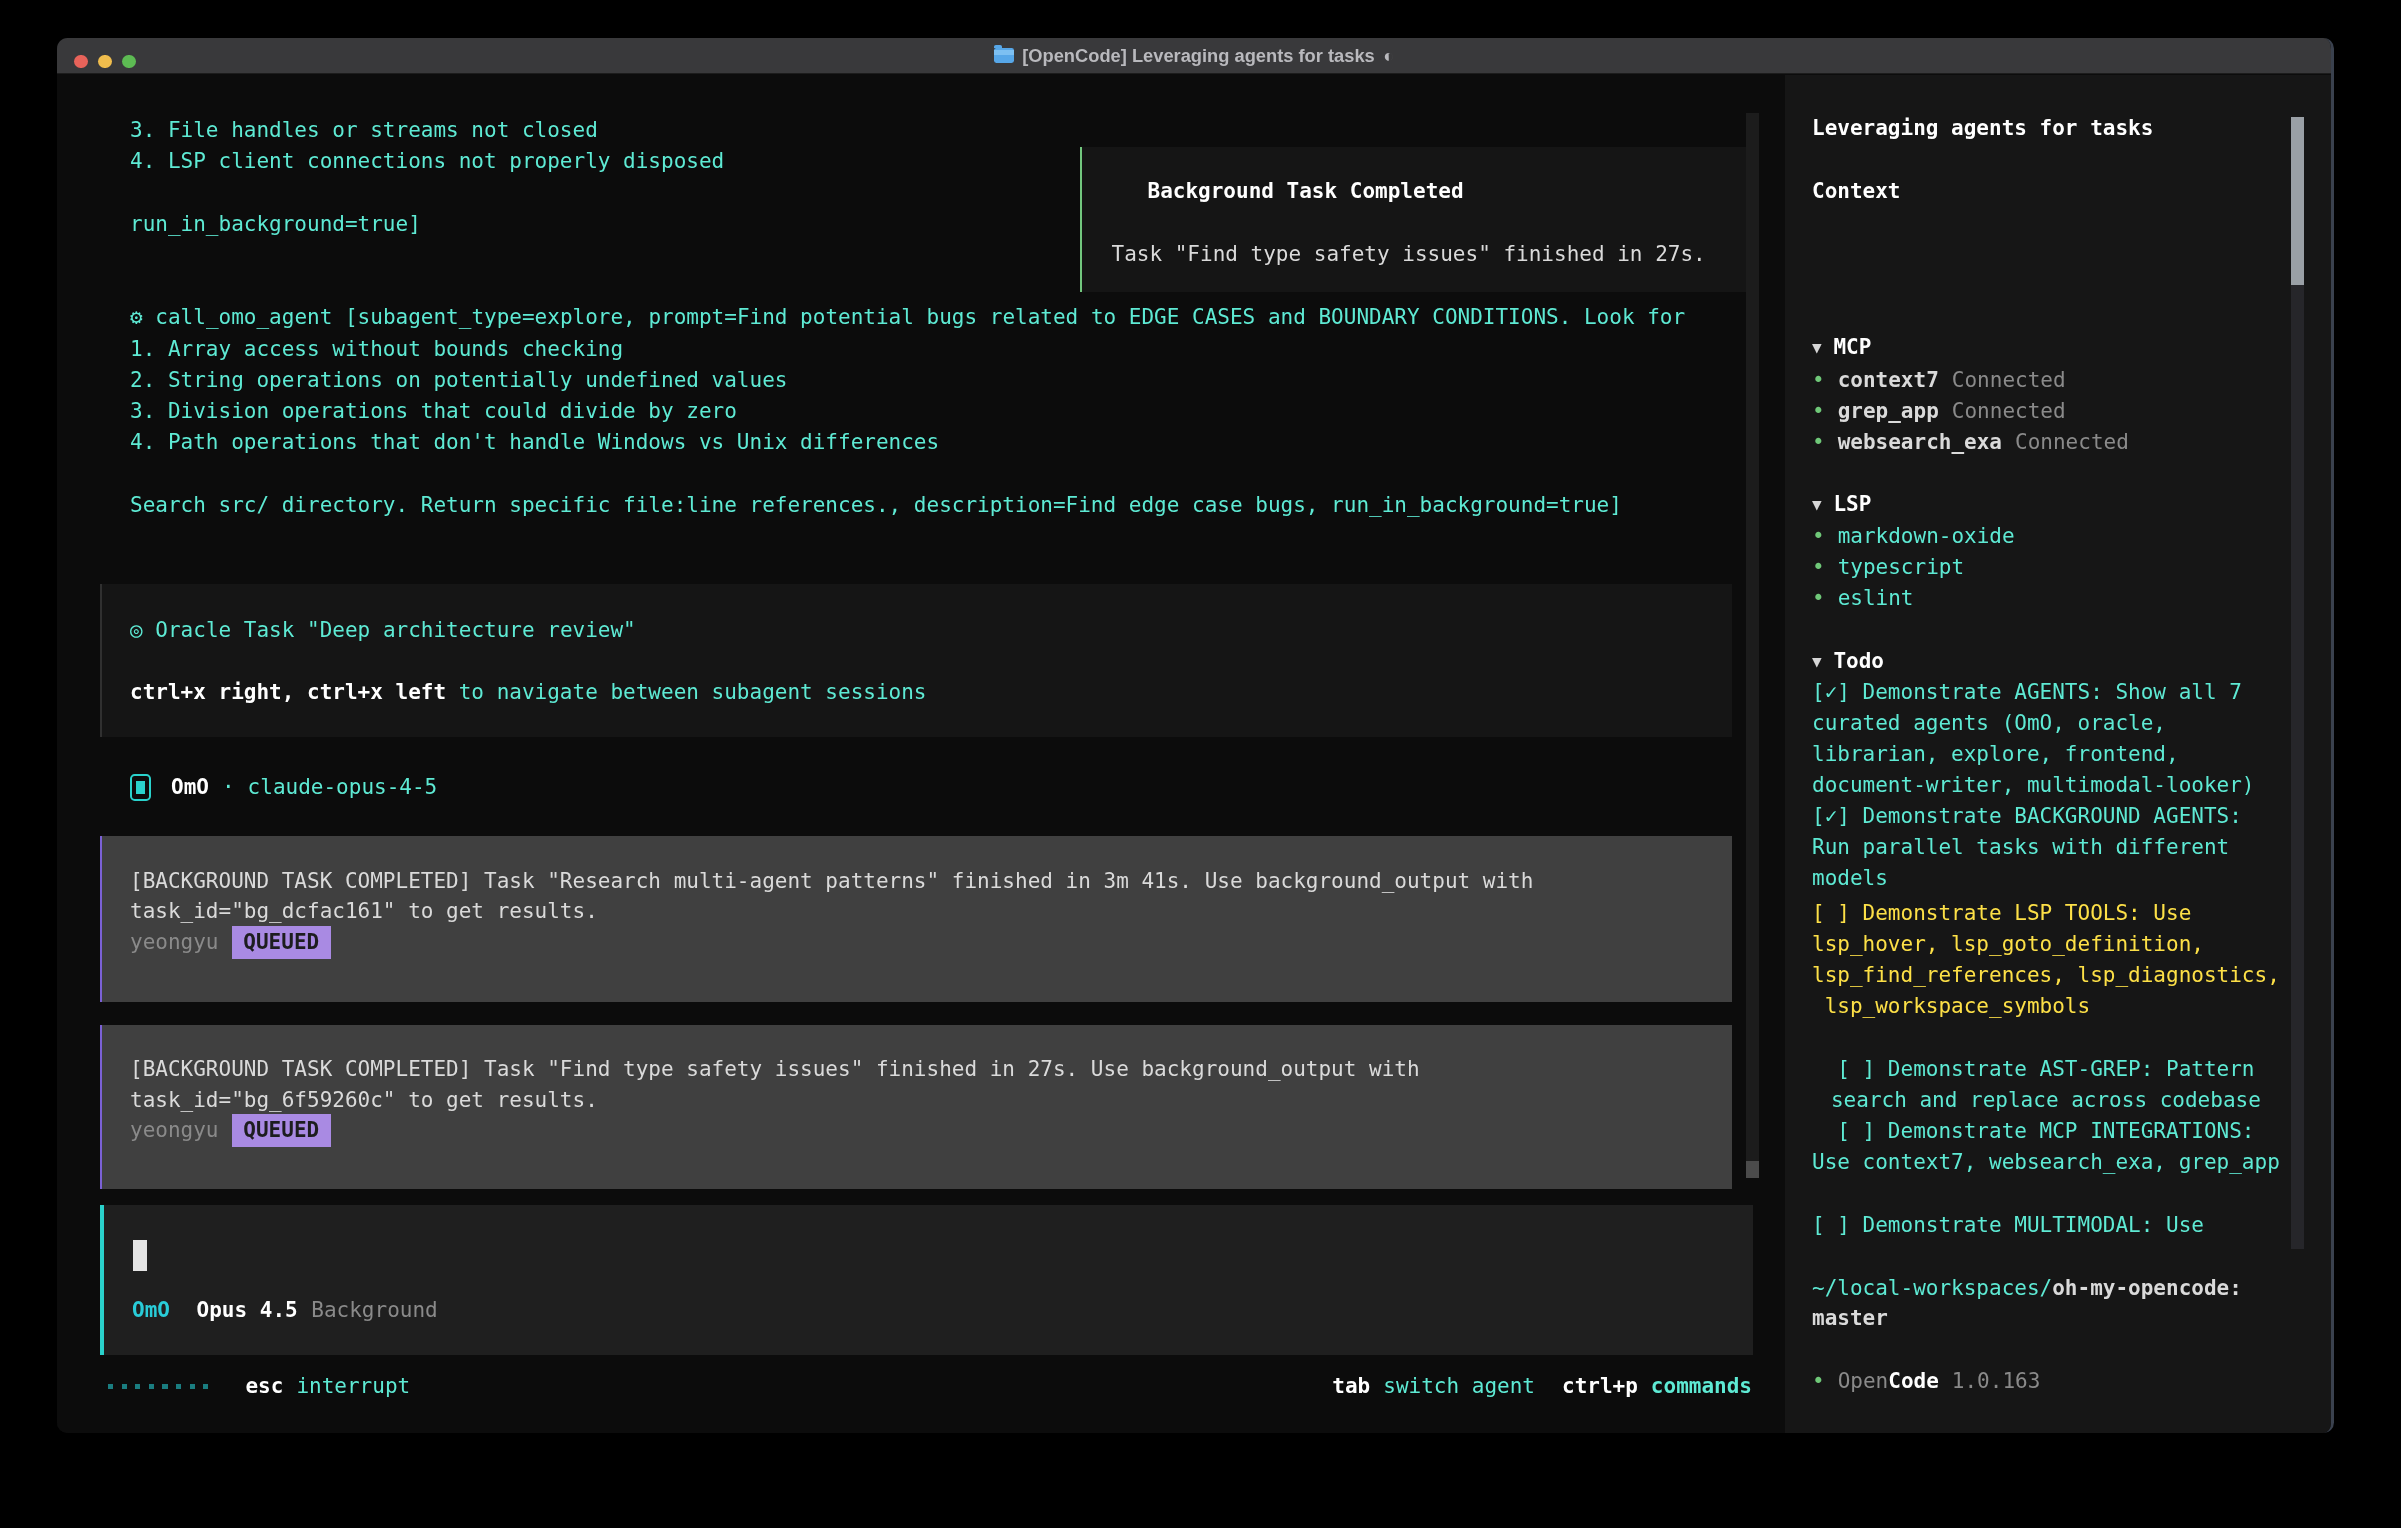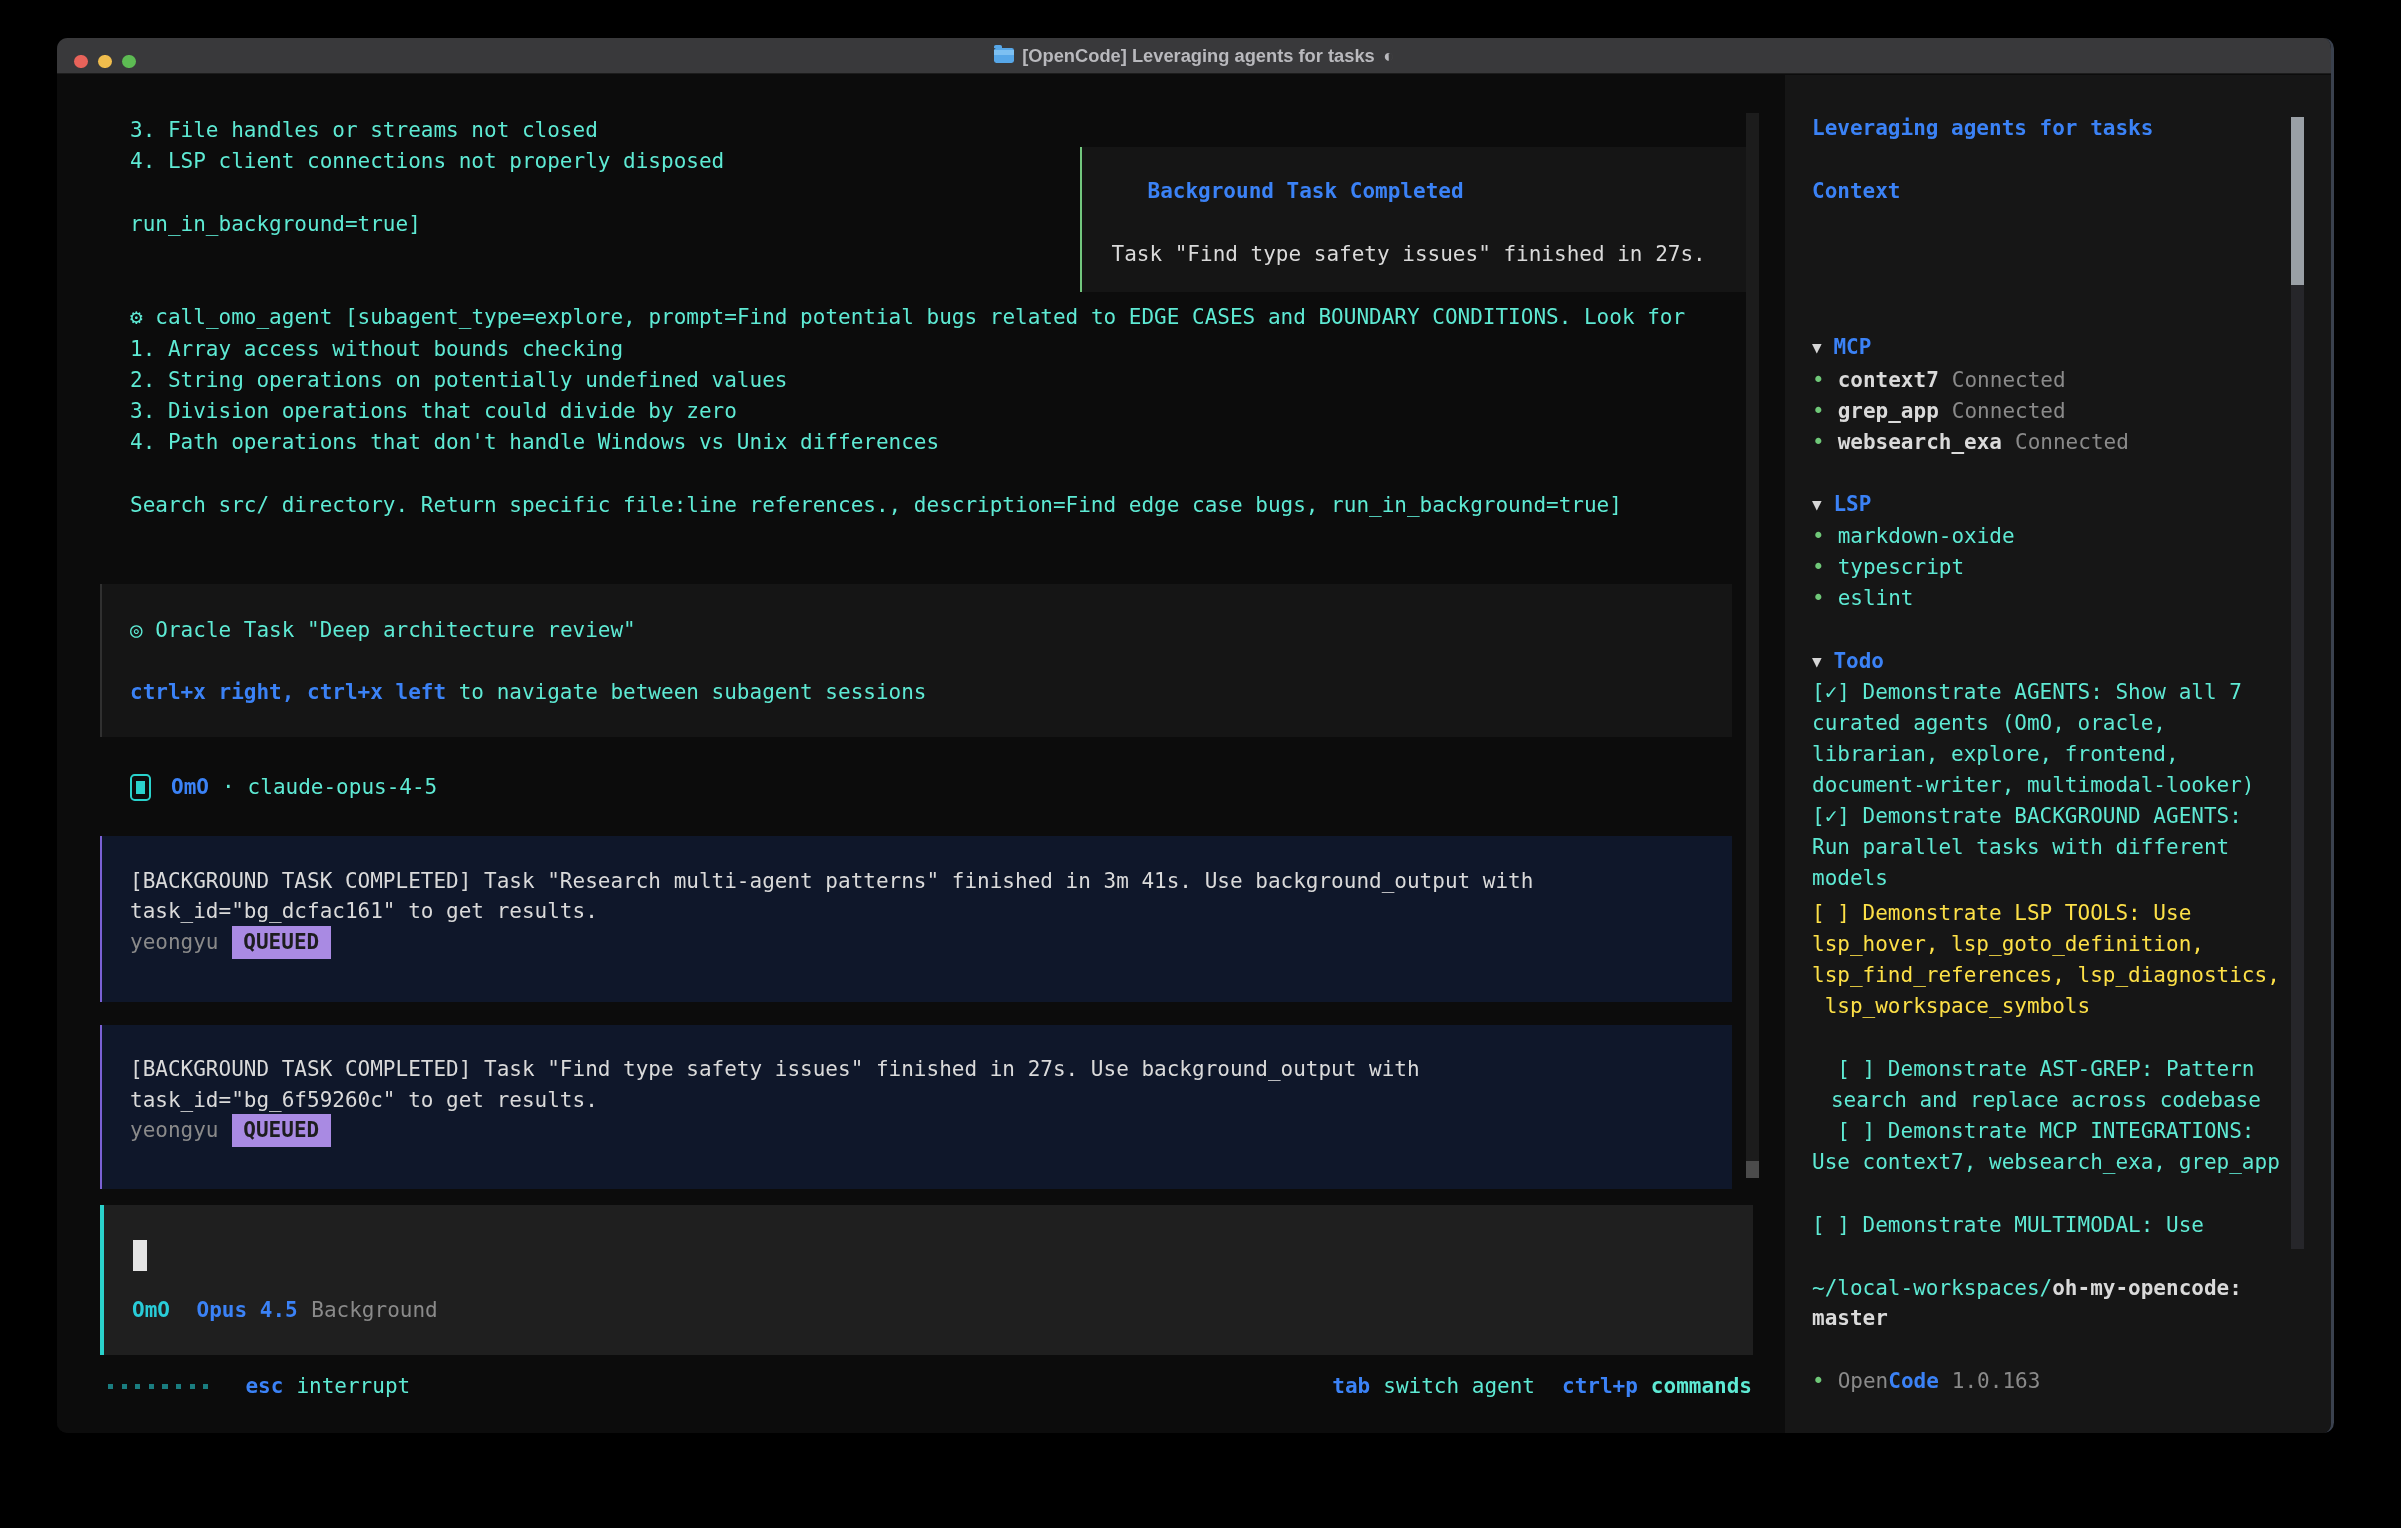--- a/index.html
+++ b/index.html
@@ -13,27 +13,27 @@
   .l-red{background:#e8635a;} .l-yellow{background:#f0bd4d;} .l-green{background:#5dbb53;}
   .titlewrap{position:absolute;left:0;right:0;top:0;height:35px;display:flex;align-items:center;justify-content:center;gap:8.3px;
              font-family:"Liberation Sans",sans-serif;font-weight:bold;font-size:18.3px;color:#b9b9bd;line-height:35px;}
   .foldericon{width:20px;height:15.4px;background:#57a7e8;border-radius:2.4px;position:relative;}
   .foldericon:before{content:"";position:absolute;left:0;top:-3px;width:8.3px;height:3.5px;background:#57a7e8;border-radius:1.8px 1.8px 0 0;}
   .foldericon:after{content:"";position:absolute;left:0;top:1.8px;right:0;height:5.9px;background:#7dc0f2;}
   .content{position:absolute;left:0;top:37px;right:0;bottom:0;}
   .main{position:absolute;left:0;top:0;width:1728px;bottom:0;background:#0c0c0c;}
   .sidebar{position:absolute;left:1728px;top:0;right:0;bottom:0;background:#161616;}
   .abs{position:absolute;}
-  .gray{color:#5eead4;} .white{color:#dadada;} .bold{font-weight:700;} .bw{color:#3b82f6;font-weight:700;}
+  .gray{color:#5eead4;} .white{color:#dadada;} .bold{font-weight:700;} .bw{color:#ffffff;font-weight:700;}
   .dim{color:#8a8a8a;}
   .lines{white-space:pre;}
   .box{position:absolute;box-sizing:border-box;}
   .notif{background:#151515;border-left:2.4px solid #72c77e;border-right:2.4px solid #72c77e;}
   .oracle{background:#151515;border-left:2.4px solid #303030;}
-  .taskblock{background:#0f172a;border-left:2.4px solid #7b61d6;}
+  .taskblock{background:#404040;border-left:2.4px solid #7b61d6;}
   .inputbox{background:#1f1f1f;border-left:4.7px solid #2ad2cc;}
   .cursor{position:absolute;width:13.6px;height:31px;background:#e4e4e4;}
   .badge{display:inline-block;background:#a98ae3;color:#1d1d1f;font-weight:700;padding:0 11.8px;line-height:33px;height:33px;}
   .cyan{color:#29ccd8;}
   .agenticon{width:21px;height:27px;border:2.4px solid #2ad2cc;border-radius:4.7px;box-sizing:border-box;position:relative;}
   .agenticon:after{content:"";position:absolute;left:3.5px;top:4.7px;width:9.5px;height:13px;background:#2ad2cc;}
   .bullet{color:#6fc878;margin-right:13px;}
   .tri{color:#d6d6d6;font-size:16px;margin-right:11.8px;}
   .green{color:#fde047;}
   .dots{display:flex;gap:8.3px;align-items:center;}

